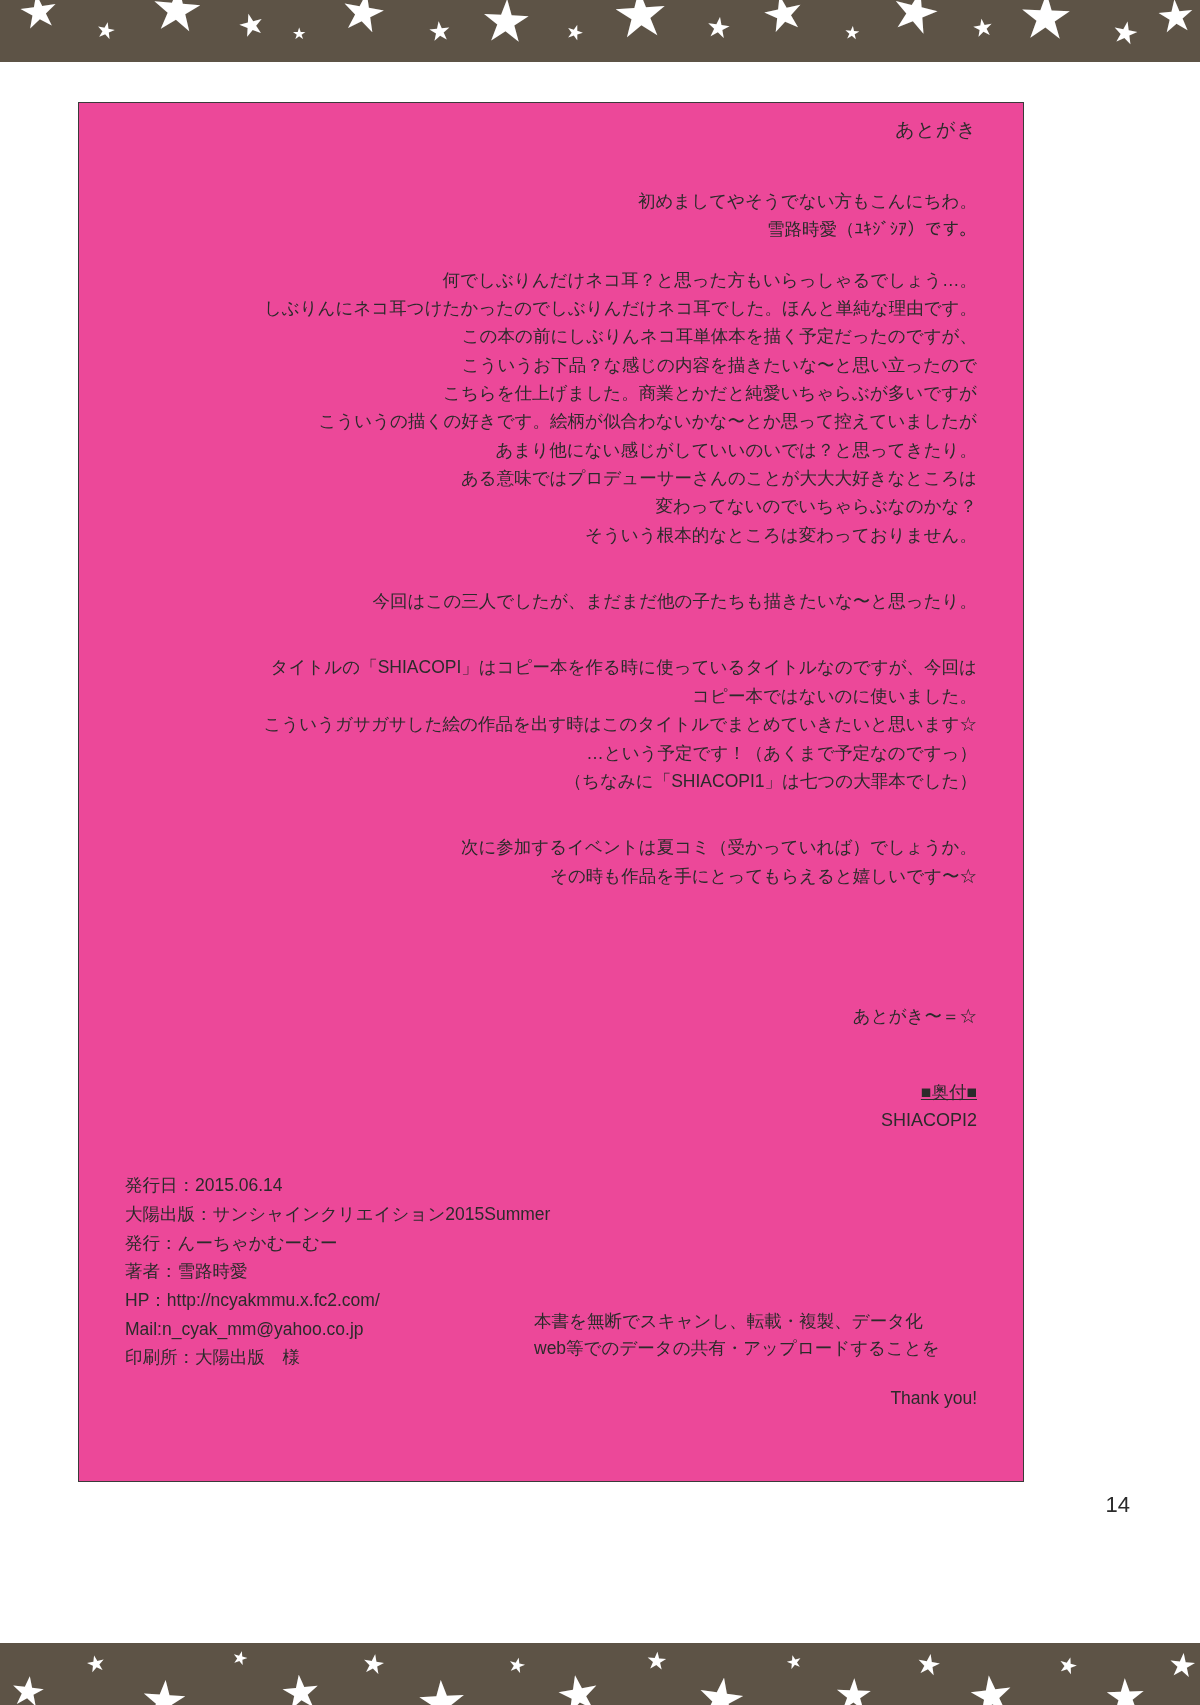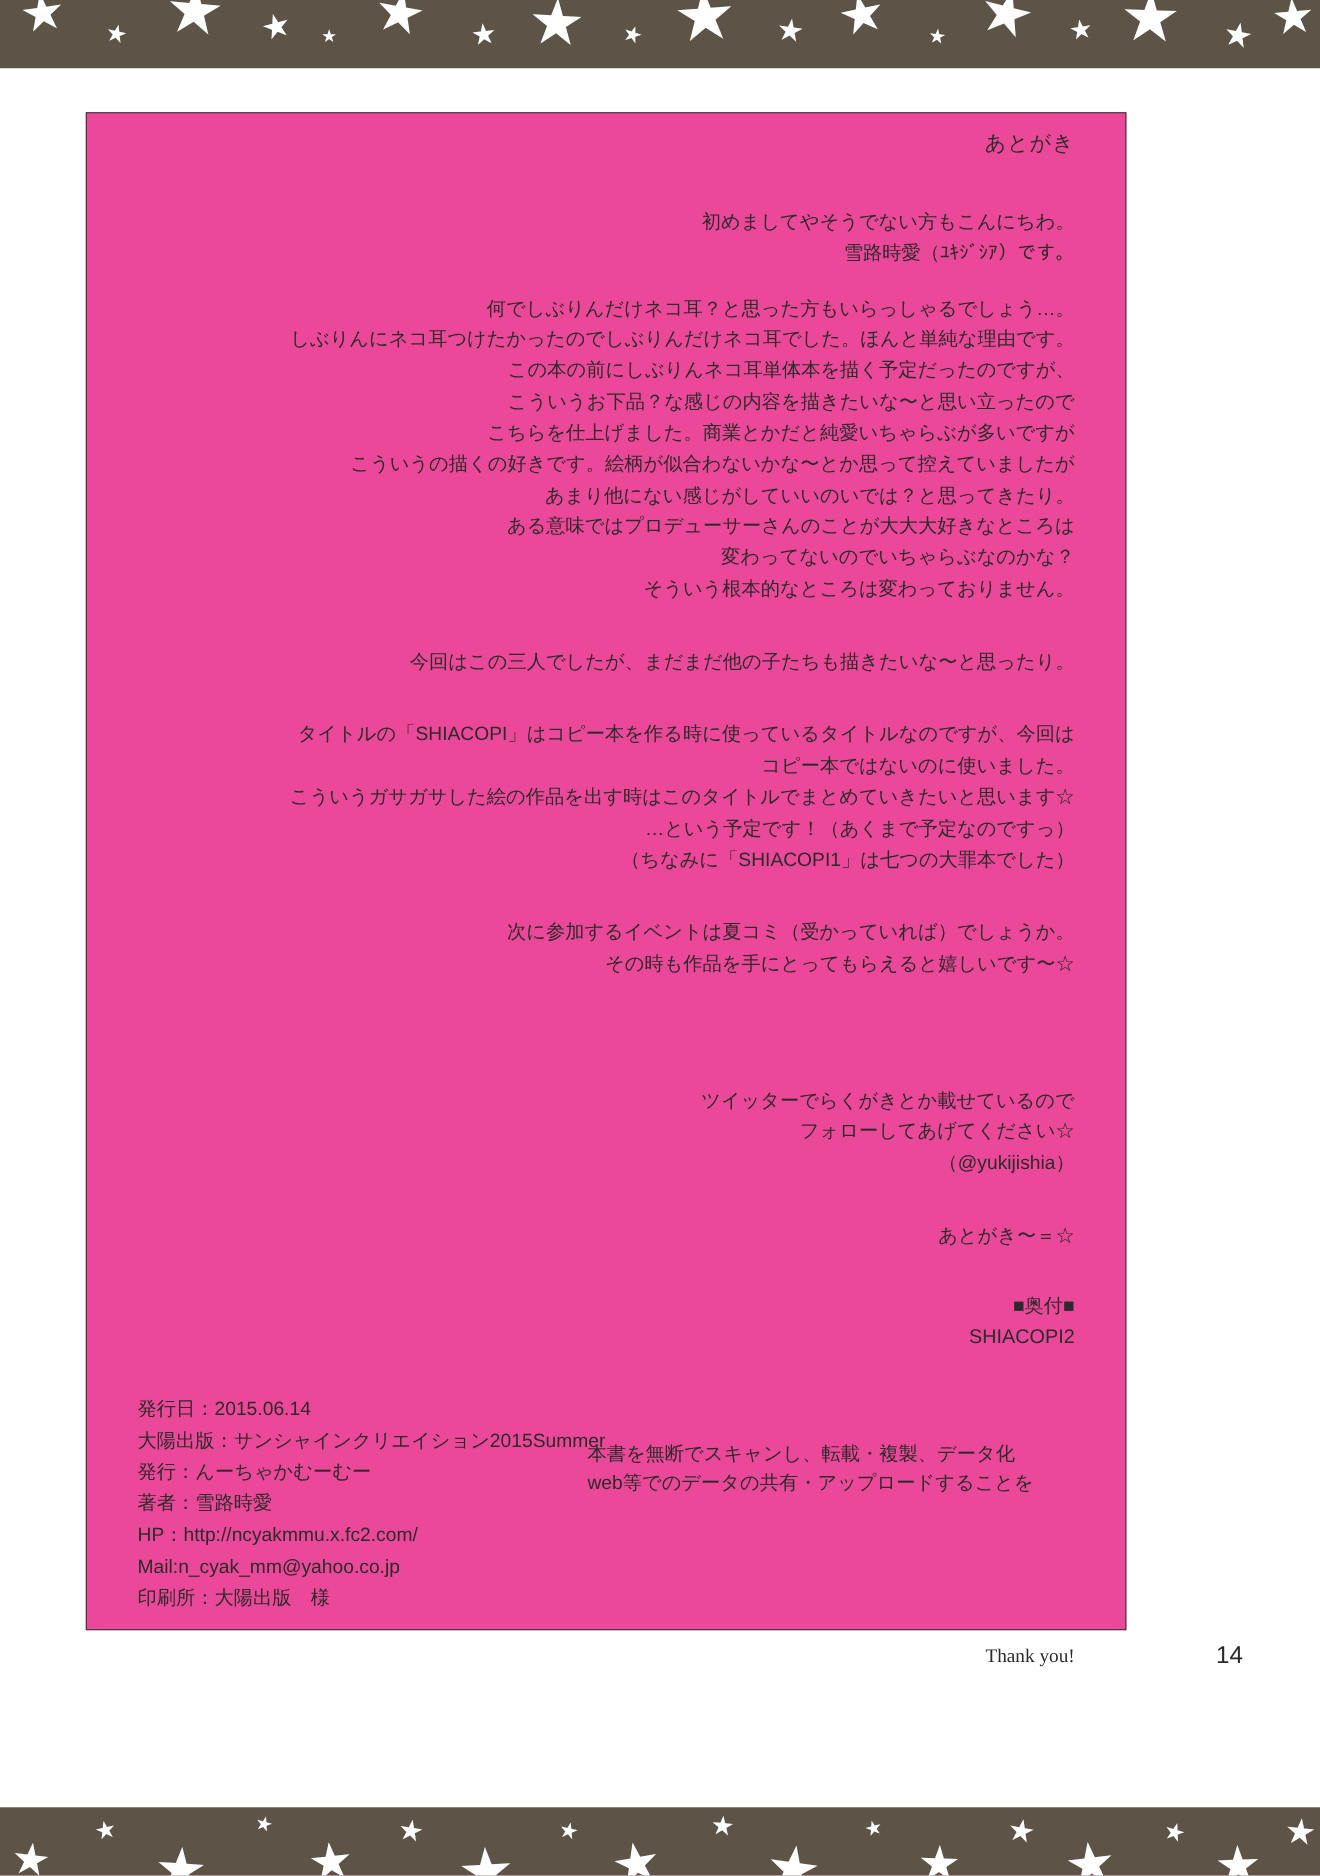--- a/index.html
+++ b/index.html
@@ -75,39 +75,39 @@
   .para { margin: 0 0 22px 0; }
   .para .line { display: block; white-space: nowrap; }
 
   .spacer-lg { height: 44px; }
   .spacer-md { height: 30px; }
   .spacer-sm { height: 16px; }
 
   .colophon-mark {
     text-align: right;
     font-size: 17.5px;
-    margin: 0 0 6px 0;
+    margin: 12px 0 6px 0;
+    text-decoration: underline;
   }
   .colophon-title {
     text-align: right;
     font-size: 18px;
     margin: 0 0 40px 0;
   }
   .colophon-list {
     text-align: left;
     font-size: 17.5px;
     line-height: 1.64;
   }
   .colophon-list .line { display: block; }
 
   .thanks {
     text-align: right;
     font-size: 17.5px;
-    margin-top: 28px;
-    font-family: Liberation Serif, serif;
+    margin-top: 16px;
   }
 
   .notice {
     position: absolute;
     left: 455px;
     top: 1205px;
     text-align: left;
     font-size: 17.5px;
     line-height: 1.55;
   }
@@ -189,25 +189,20 @@
       <div class="spacer-sm"></div>
 
       <div class="para">
         <span class="line">次に参加するイベントは夏コミ（受かっていれば）でしょうか。</span>
         <span class="line">その時も作品を手にとってもらえると嬉しいです〜☆</span>
       </div>
 
       <div class="spacer-lg"></div>
       <div class="spacer-md"></div>
 
-      <div class="para">
-        <span class="line">ツイッターでらくがきとか載せているので</span>
-        <span class="line">フォローしてあげてください☆</span>
-        <span class="line">（@yukijishia）</span>
-      </div>
 
       <div class="spacer-sm"></div>
 
       <div class="para">
         <span class="line">あとがき〜＝☆</span>
       </div>
 
     </div>
 
     <div class="spacer-sm"></div>

